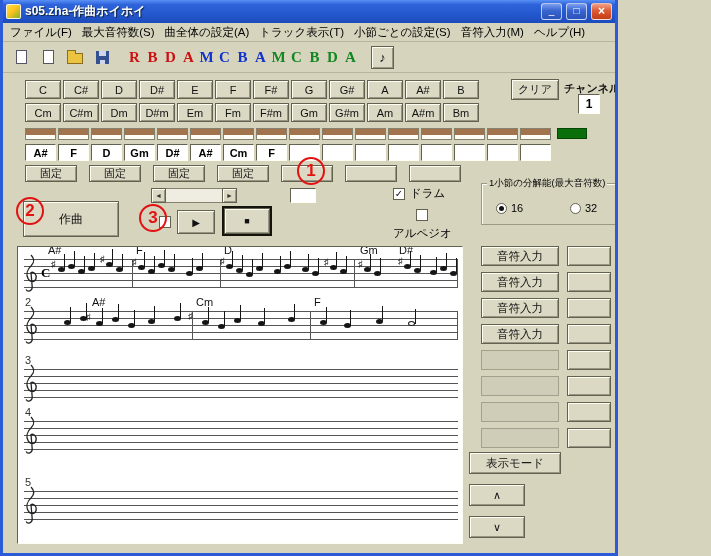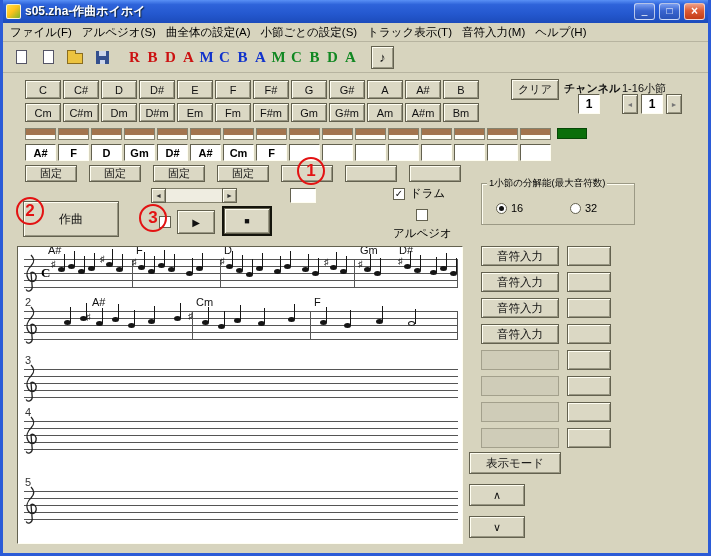--- a/index.html
+++ b/index.html
@@ -1,18 +1,18 @@
 <!DOCTYPE html>
 <html><head>
 <meta charset="utf-8">
 <style>
   *{box-sizing:border-box;margin:0;padding:0;}
   html,body{width:711px;height:556px;}
   body{font-family:"Liberation Sans","DejaVu Sans",sans-serif;background:#d7d4be;}
-  #win{position:relative;width:711px;height:556px;background:#d7d4be;border:3px solid #2b5bd7;border-top:none;overflow:hidden;}
+  #win{position:relative;width:618px;height:556px;background:#d7d4be;border:3px solid #2b5bd7;border-top:none;overflow:hidden;}
 
   .titlebar{position:absolute;top:0;left:0;width:100%;height:23px;
     background:linear-gradient(180deg,#5990f5 0%,#2e63da 20%,#2458cf 60%,#1c4bbb 100%);
     display:flex;align-items:center;gap:4px;padding:0 3px;}
   .app-icon{width:15px;height:15px;border-radius:2px;border:1px solid rgba(255,255,255,.8);
     background:linear-gradient(135deg,#ffe14a 0%,#ffc21e 45%,#7ab52e 100%);}
   .title-text{color:#fff;font-weight:bold;font-size:12px;text-shadow:1px 1px 1px #123;flex:1;white-space:nowrap;overflow:hidden;}
   .winbtn{width:21px;height:17px;border-radius:3px;color:#fff;font-size:10px;line-height:14px;text-align:center;border:1px solid rgba(255,255,255,.65);}
   .winbtn.min,.winbtn.max{background:linear-gradient(180deg,#7a9ef0,#3964cf 45%,#2a53b8);}
   .winbtn.close{background:linear-gradient(180deg,#f0a088,#dd5a33 45%,#c33d17);font-size:12px;font-weight:bold;}
@@ -116,24 +116,24 @@
   <div class="titlebar">
     <div class="app-icon"></div>
     <div class="title-text">s05.zha-作曲ホイホイ</div>
     <div class="winbtn min">_</div>
     <div class="winbtn max">□</div>
     <div class="winbtn close">×</div>
   </div>
 
   <div class="menubar" id="menubar">
       <div class="menu-item">ファイル(F)</div>
-      <div class="menu-item">アルペジオ(S)</div>
+      <div class="menu-item">最大音符数(S)</div>
       <div class="menu-item">曲全体の設定(A)</div>
+      <div class="menu-item">トラック表示(T)</div>
       <div class="menu-item">小節ごとの設定(S)</div>
-      <div class="menu-item">トラック表示(T)</div>
       <div class="menu-item">音符入力(M)</div>
       <div class="menu-item">ヘルプ(H)</div>
     </div>
 
   <div class="toolbar">
     <div class="tb-icon">
         <div class="page"></div>
       </div>
     <div class="tb-icon">
         <div class="page"></div>

